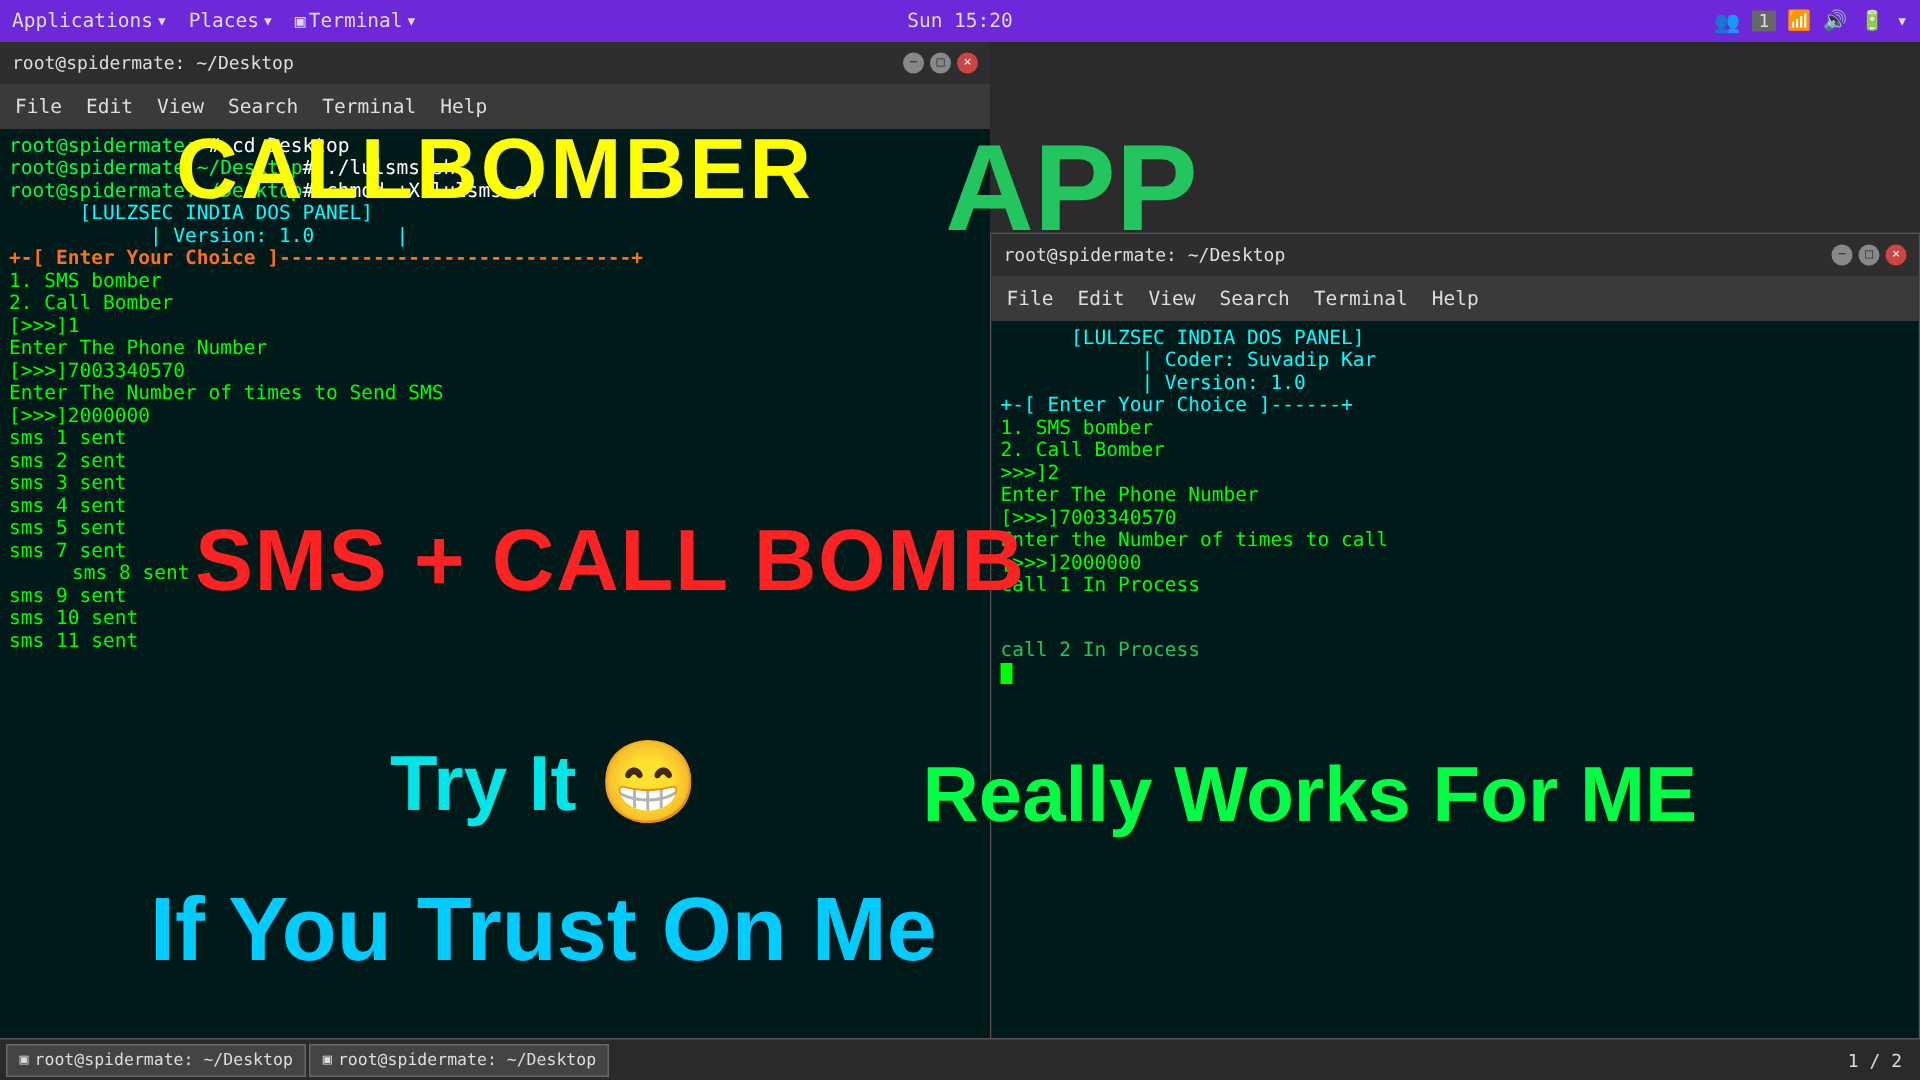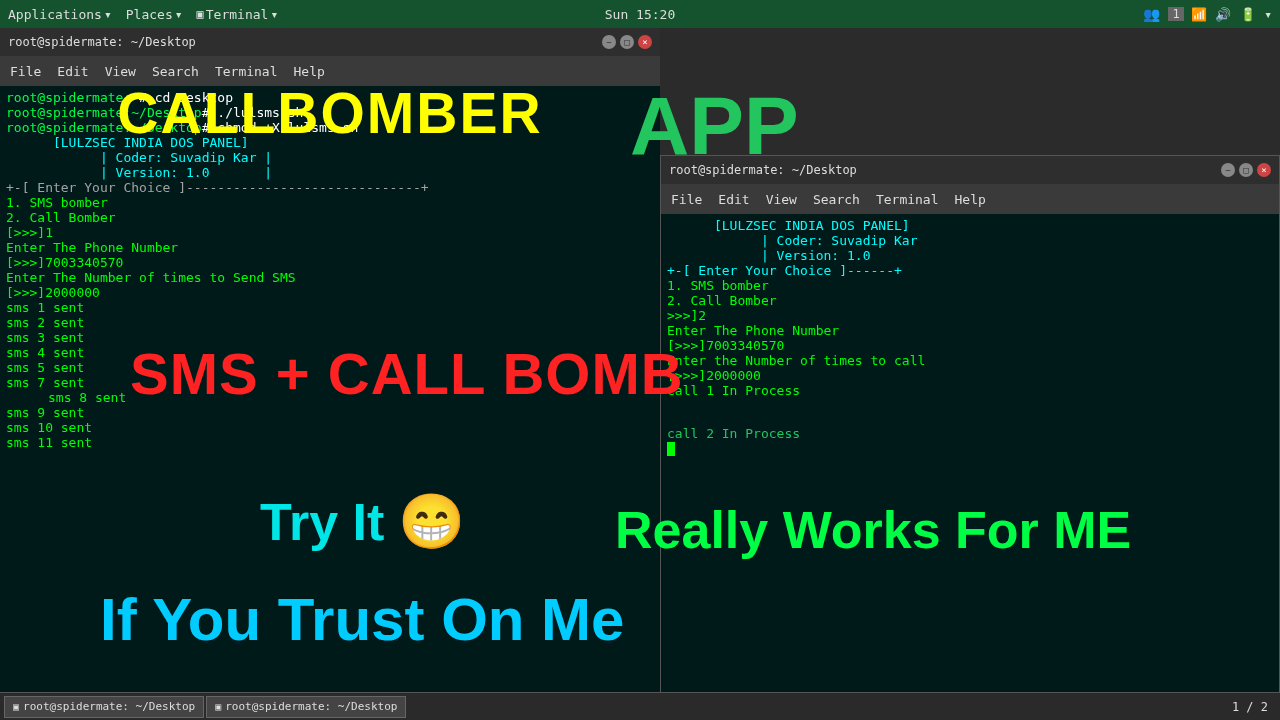--- a/index.html
+++ b/index.html
@@ -1,21 +1,21 @@
 <!DOCTYPE html>
 <html><head>
   <meta charset="utf-8">
   <style>
     * { margin: 0; padding: 0; box-sizing: border-box; }
     body { width: 1280px; height: 720px; overflow: hidden; background: #2b2b2b; font-family: monospace; }
 
     
     #top-bar {
       width: 100%; height: 28px;
-      background: #14532d;
+      background: #6d28d9;
       display: flex; align-items: center; justify-content: space-between;
       padding: 0 8px;
       color: #ddd; font-size: 13px;
     }
     #top-bar-left { display: flex; gap: 14px; align-items: center; }
     #top-bar-center { position: absolute; left: 50%; transform: translateX(-50%); color: #ddd; font-size: 13px; }
     #top-bar-right { display: flex; gap: 8px; align-items: center; }
     .top-btn { cursor: pointer; display: flex; align-items: center; gap: 2px; }
 
     
@@ -242,24 +242,23 @@
     <span style="cursor:pointer;">Help</span>
   </div>
   <div id="terminal-main-body">
 
   <span class="line" style="color: rgb(0, 255, 0);"><span style="color: rgb(0, 255, 68);">root@spidermate:~</span><span style="color: rgb(255, 255, 255);"># </span><span style="color: rgb(255, 255, 255);">cd Desktop</span></span>
       <span class="line" style="color: rgb(0, 255, 0);"><span style="color: rgb(0, 255, 68);">root@spidermate:~/Desktop</span><span style="color: rgb(255, 255, 255);"># </span><span style="color: rgb(255, 255, 255);">./lulsms.sh</span></span>
       <span class="line" style="color: rgb(0, 255, 0);"><span style="color: rgb(0, 255, 68);">root@spidermate:~/Desktop</span><span style="color: rgb(255, 255, 255);"># </span><span style="color: rgb(255, 255, 255);">chmod +X lulsms.sh</span></span>
       <span class="line" style="color: rgb(0, 255, 0);"></span>
       <span class="line" style="color: rgb(0, 255, 255);">      [LULZSEC INDIA DOS PANEL]</span>
       <span class="line" style="color: rgb(0, 255, 0);"></span>
-      <span class="line" style="color: rgb(0, 255, 255);">            | Coder: Suvadip Kar |</span>
       <span class="line" style="color: rgb(0, 255, 255);">            | Version: 1.0       |</span>
       <span class="line" style="color: rgb(0, 255, 0);"></span>
-      <span class="line" style="color: #a3a3a3;">+-[ Enter Your Choice ]------------------------------+</span>
+      <span class="line" style="color: #f97316; font-weight: bold;">+-[ Enter Your Choice ]------------------------------+</span>
       <span class="line" style="color: rgb(0, 255, 0);">1. SMS bomber</span>
       <span class="line" style="color: rgb(0, 255, 0);">2. Call Bomber</span>
       <span class="line" style="color: rgb(0, 255, 0);"></span>
       <span class="line" style="color: rgb(0, 255, 0);">[&gt;&gt;&gt;]1</span>
       <span class="line" style="color: rgb(0, 255, 0);">Enter The Phone Number</span>
       <span class="line" style="color: rgb(0, 255, 0);">[&gt;&gt;&gt;]7003340570</span>
       <span class="line" style="color: rgb(0, 255, 0);">Enter The Number of times to Send SMS</span>
       <span class="line" style="color: rgb(0, 255, 0);">[&gt;&gt;&gt;]2000000</span>
       <span class="line" style="color: rgb(0, 255, 0);">sms 1 sent</span>
       <span class="line" style="color: rgb(0, 255, 0);">sms 2 sent</span>

